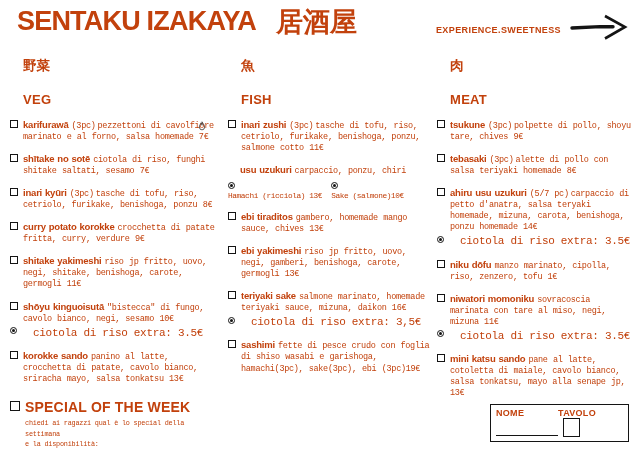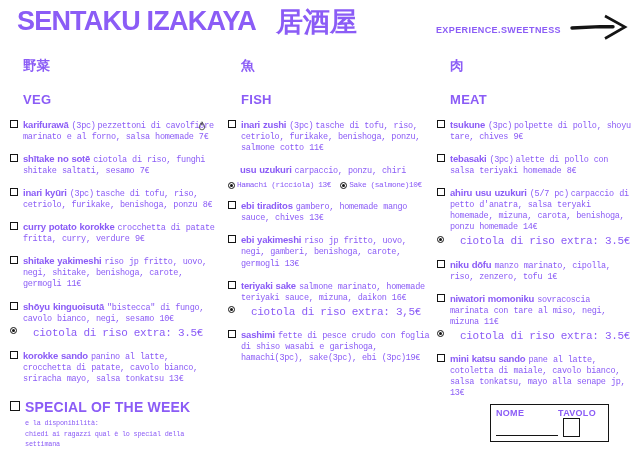--- a/index.html
+++ b/index.html
@@ -1,19 +1,19 @@
 <!DOCTYPE html>
 <html><head>
 <meta charset="utf-8">
 <style>
   * { margin:0; padding:0; box-sizing:border-box; }
   html,body { background:#f5f5f5; }
   body { width:640px; height:455px; position:relative; margin:0 auto; }
   .page {
-    position:absolute; inset:0; background:#ffffff; color:#8b5cf6;
+    position:absolute; inset:0; background:#ffffff; color:#c2410c;
     font-family:"Liberation Mono","DejaVu Sans Mono",monospace; overflow:hidden;
   }
 
   
   .hdr { display:flex; align-items:flex-start; padding:7px 12px 0 17px; }
   .title-latin {
     font-family:"Liberation Sans","DejaVu Sans",sans-serif;
     font-weight:bold; font-size:27px; letter-spacing:-0.8px; line-height:1.1;
   }
   .title-kanji {
@@ -43,39 +43,39 @@
   .row.no-box { padding-left:12px; }
   .checkbox { flex:none; width:8px; height:8px; border:1.2px solid #141414; margin-top:1px; background:#fff; }
   .content { font-size:8.5px; line-height:1.3; letter-spacing:-0.3px; word-spacing:0.5px; }
   .iname {
     font-family:"Liberation Sans","DejaVu Sans",sans-serif;
     font-weight:bold; font-size:9.5px; letter-spacing:-0.2px; padding-right:3px;
   }
   .qty { padding-right:2px; }
 
   .options { display:flex; gap:9px; margin-top:3px; }
-  .option { display:flex; align-items:flex-start; gap:2px; font-size:7.8px; letter-spacing:-0.4px; line-height:1.3; }
+  .option { display:flex; align-items:flex-start; gap:2px; font-size:7.8px; letter-spacing:-0.4px; line-height:1.3;flex-direction:column; }
   .extra { display:flex; align-items:flex-start; gap:16px; margin-top:1px; font-size:11px; letter-spacing:-0.3px; line-height:1.3; }
   .radio { flex:none; width:7px; height:7px; border:1.1px solid #141414; border-radius:50%; margin-top:1.5px; position:relative; background:#fff; }
   .radio::after { content:""; position:absolute; inset:1px; border-radius:50%; background:#141414; }
 
   .flame { position:absolute; top:0; right:16px; }
 
   
   .special { margin-top:14px; }
   .special .checkbox { width:10px; height:10px; margin-top:2px; }
   .special-title {
     font-family:"Liberation Sans","DejaVu Sans",sans-serif;
     font-weight:bold; font-size:14px; letter-spacing:0.2px;
   }
   .special-note { font-size:6.8px; line-height:1.55; letter-spacing:-0.2px; margin:3px 0 0 15px; }
   .special-line { width:150px; border-bottom:1px solid #141414; margin:15px 0 0 15px; height:1px; }
 
   
-  .order-box { position:absolute; left:490px; top:404px; width:119px; height:38px; border:1.6px solid #141414; background:#fff; }
+  .order-box { position:absolute; left:490px; top:404px; width:139px; height:38px; border:1.6px solid #141414; background:#fff; }
   .order-label {
     position:absolute; font-family:"Liberation Sans","DejaVu Sans",sans-serif;
     font-weight:bold; font-size:9px; letter-spacing:0.3px; top:3px;
   }
   .order-label.nome { left:5px; }
   .order-label.tavolo { left:67px; }
   .order-name-line { position:absolute; left:5px; bottom:5px; width:62px; border-bottom:1.1px solid #141414; height:1px; }
   .order-table-square { position:absolute; left:72px; top:13px; width:17px; height:19px; border:1.2px solid #141414; }
 </style>
 </head>
@@ -153,22 +153,22 @@
             </div>
           </div>
         </div>
 
       <div class="item special">
         <div class="row">
           <span class="checkbox"></span>
           <span class="special-title">SPECIAL OF THE WEEK</span>
         </div>
         <div class="special-note">
+          <div>chiedi ai ragazzi qual è lo special della settimana</div>
           <div>e la disponibilità:</div>
-          <div>chiedi ai ragazzi qual è lo special della settimana</div>
         </div>
         <div class="special-line"></div>
       </div>
     </div>
 
     <div class="col">
       <div class="col-kanji">魚</div>
       <div class="col-title">FISH</div>
       <div>
           <div class="item">

